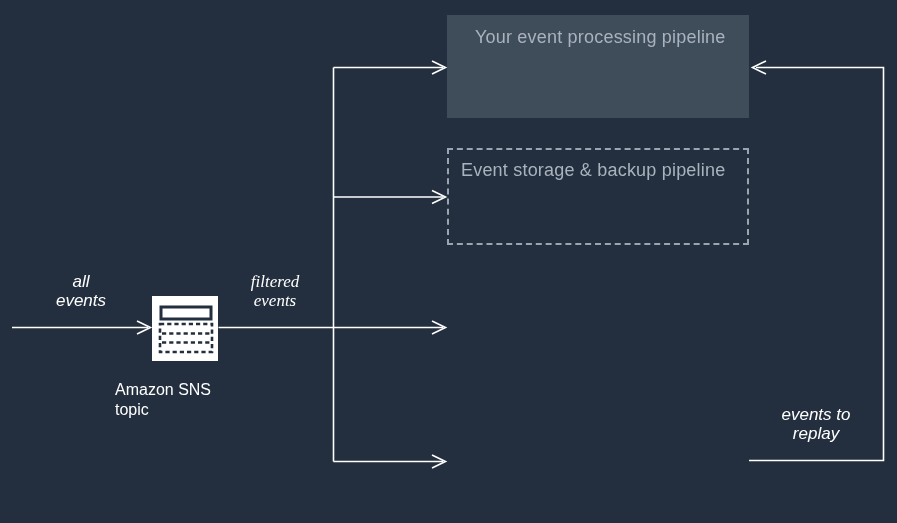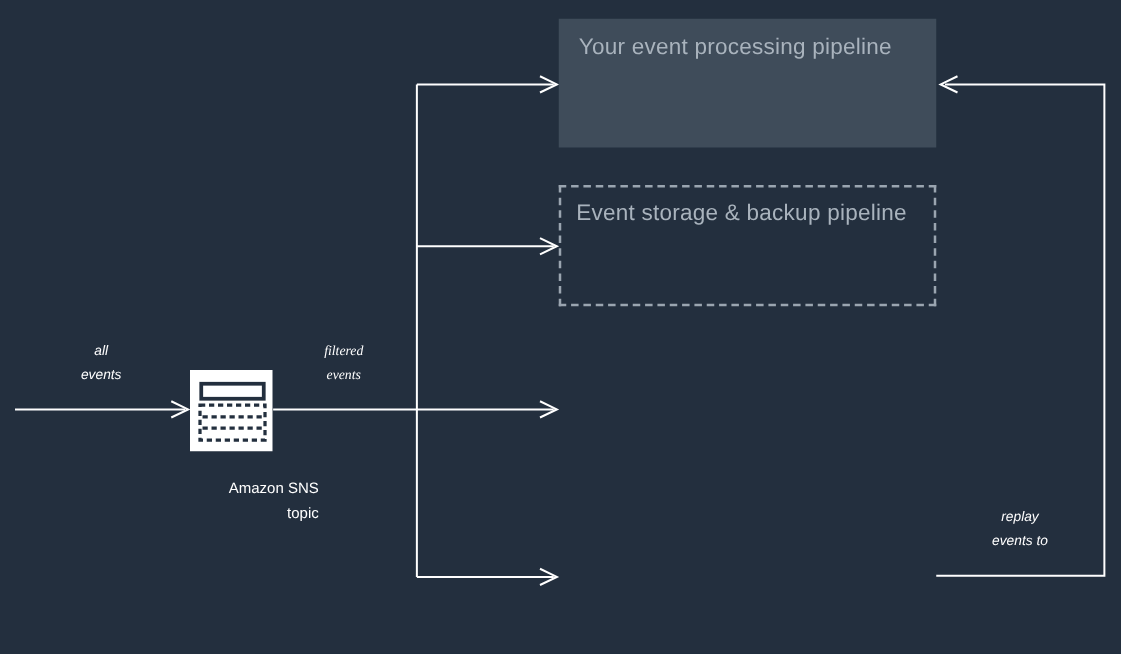--- a/index.html
+++ b/index.html
@@ -25,42 +25,42 @@
     position: absolute;
     left: 447px;
     width: 302px;
     box-sizing: border-box;
     color: #A9B3BD;
     font-size: 18px;
     white-space: nowrap;
   }
   .node-box .title {
     display: block;
-    padding: 12px 12px 0 16px;
+    padding: 12px 12px 0 28px;
     letter-spacing: 0.2px;
   }
   .box-solid {
     background: #3F4C5A;
     top: 15px;
     height: 103px;
   }
   .box-dashed {
     border: 2px dashed #9AA5B0;
     background: transparent;
   }
   .box-storage { top: 148px; height: 97px; }
   .box-search  { top: 278px; height: 99px; }
   .box-replay  { top: 409px; height: 101px; width: 301px; }
   .box-dashed .title { padding: 10px 12px 0 12px; }
 
   .edge-label {
     position: absolute;
     color: #FFFFFF;
     font-style: italic;
-    font-size: 11px;
+    font-size: 17px;
     line-height: 19px;
     text-align: center;
   }
   .label-all      { left: 41px;  top: 272px; width: 80px; }
   .label-filtered { left: 225px; top: 272px; width: 100px; font-family: Liberation Serif, serif; }
   .label-replayto { left: 756px; top: 405px; width: 120px; }
 
   .sns-icon-wrap {
     position: absolute;
     left: 152px;
@@ -68,23 +68,23 @@
     width: 66px;
     height: 65px;
     background: #FFFFFF;
   }
   .sns-label {
     position: absolute;
     left: 115px;
     top: 380px;
     width: 140px;
     color: #FFFFFF;
-    font-size: 12px;
+    font-size: 16px;
     line-height: 20px;
-    text-align: right;
+    text-align: left;
   }
   .line-part { display: block; }
 </style>
 </head>
 <body>
 
 <div class="canvas">
 
   <svg class="connectors" width="897" height="523" viewBox="0 0 897 523" fill="none" stroke="#FFFFFF" stroke-width="1.6">
 
@@ -155,17 +155,17 @@
     <span class="line-part">all</span>
     <span class="line-part">events</span>
   </div>
 
   <div class="edge-label label-filtered">
     <span class="line-part">filtered</span>
     <span class="line-part">events</span>
   </div>
 
   <div class="edge-label label-replayto">
+    <span class="line-part">events to</span>
     <span class="line-part">replay</span>
-    <span class="line-part">events to</span>
   </div>
 
 </div>
 
 </body></html>

